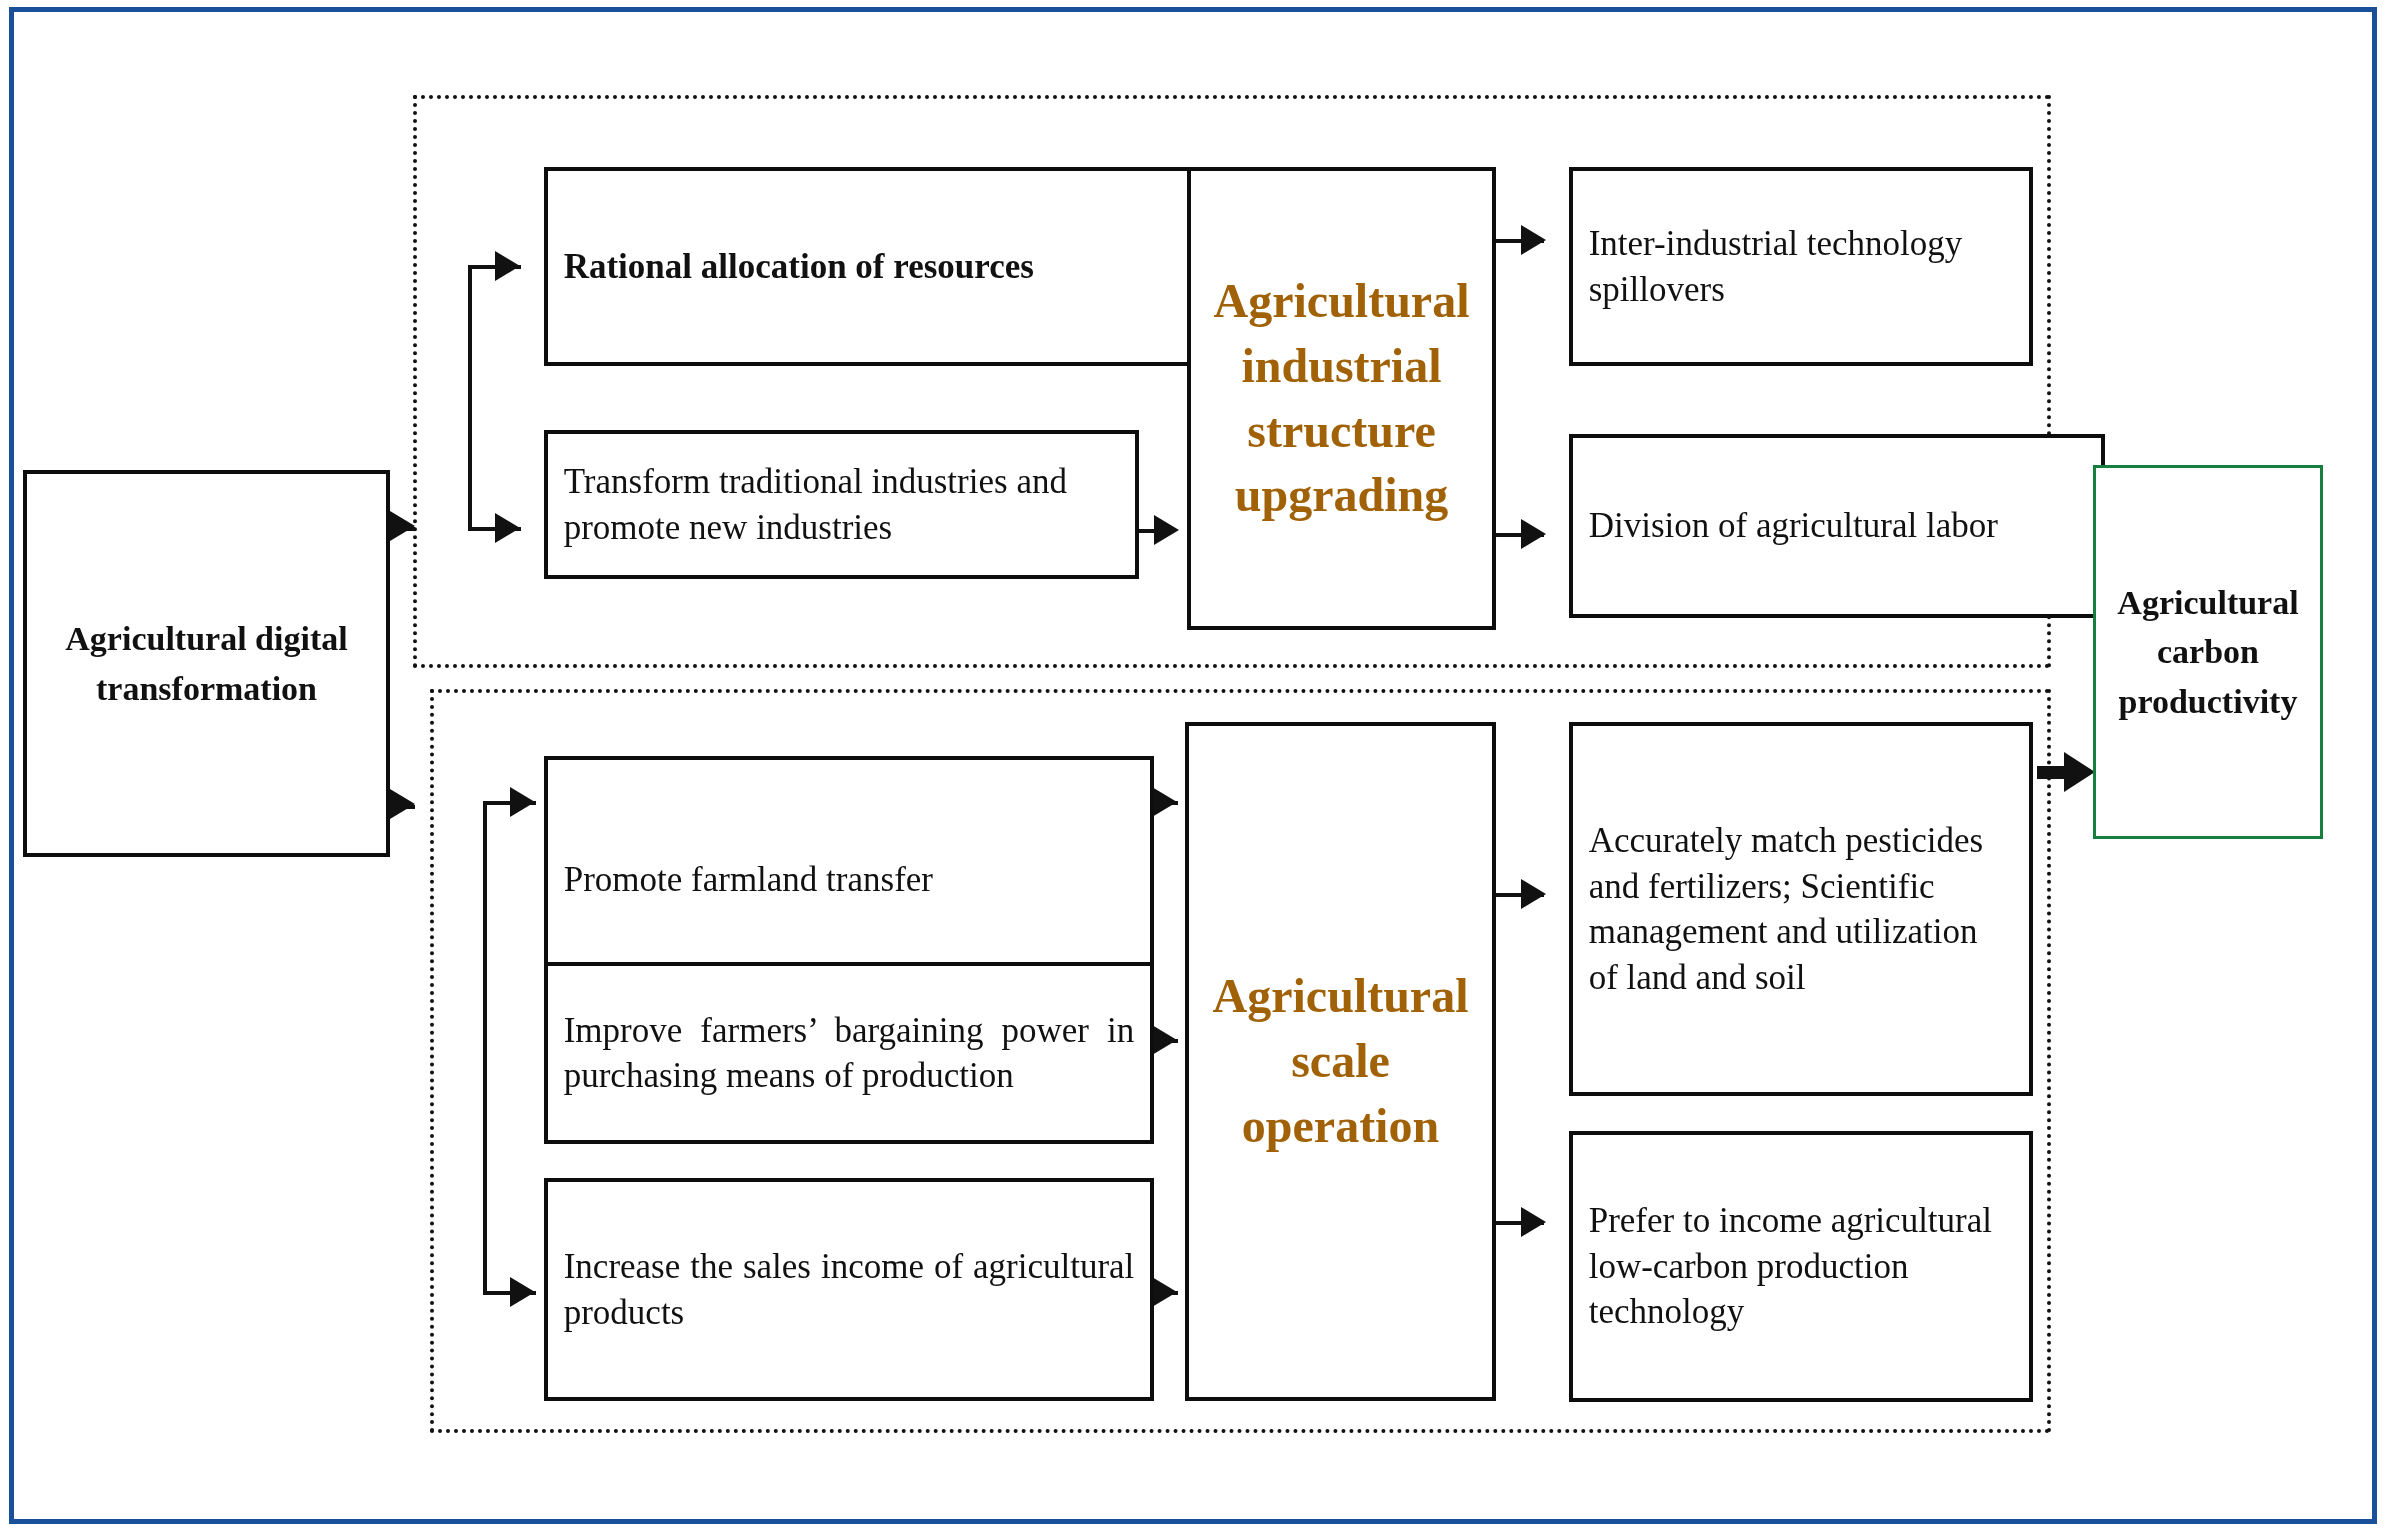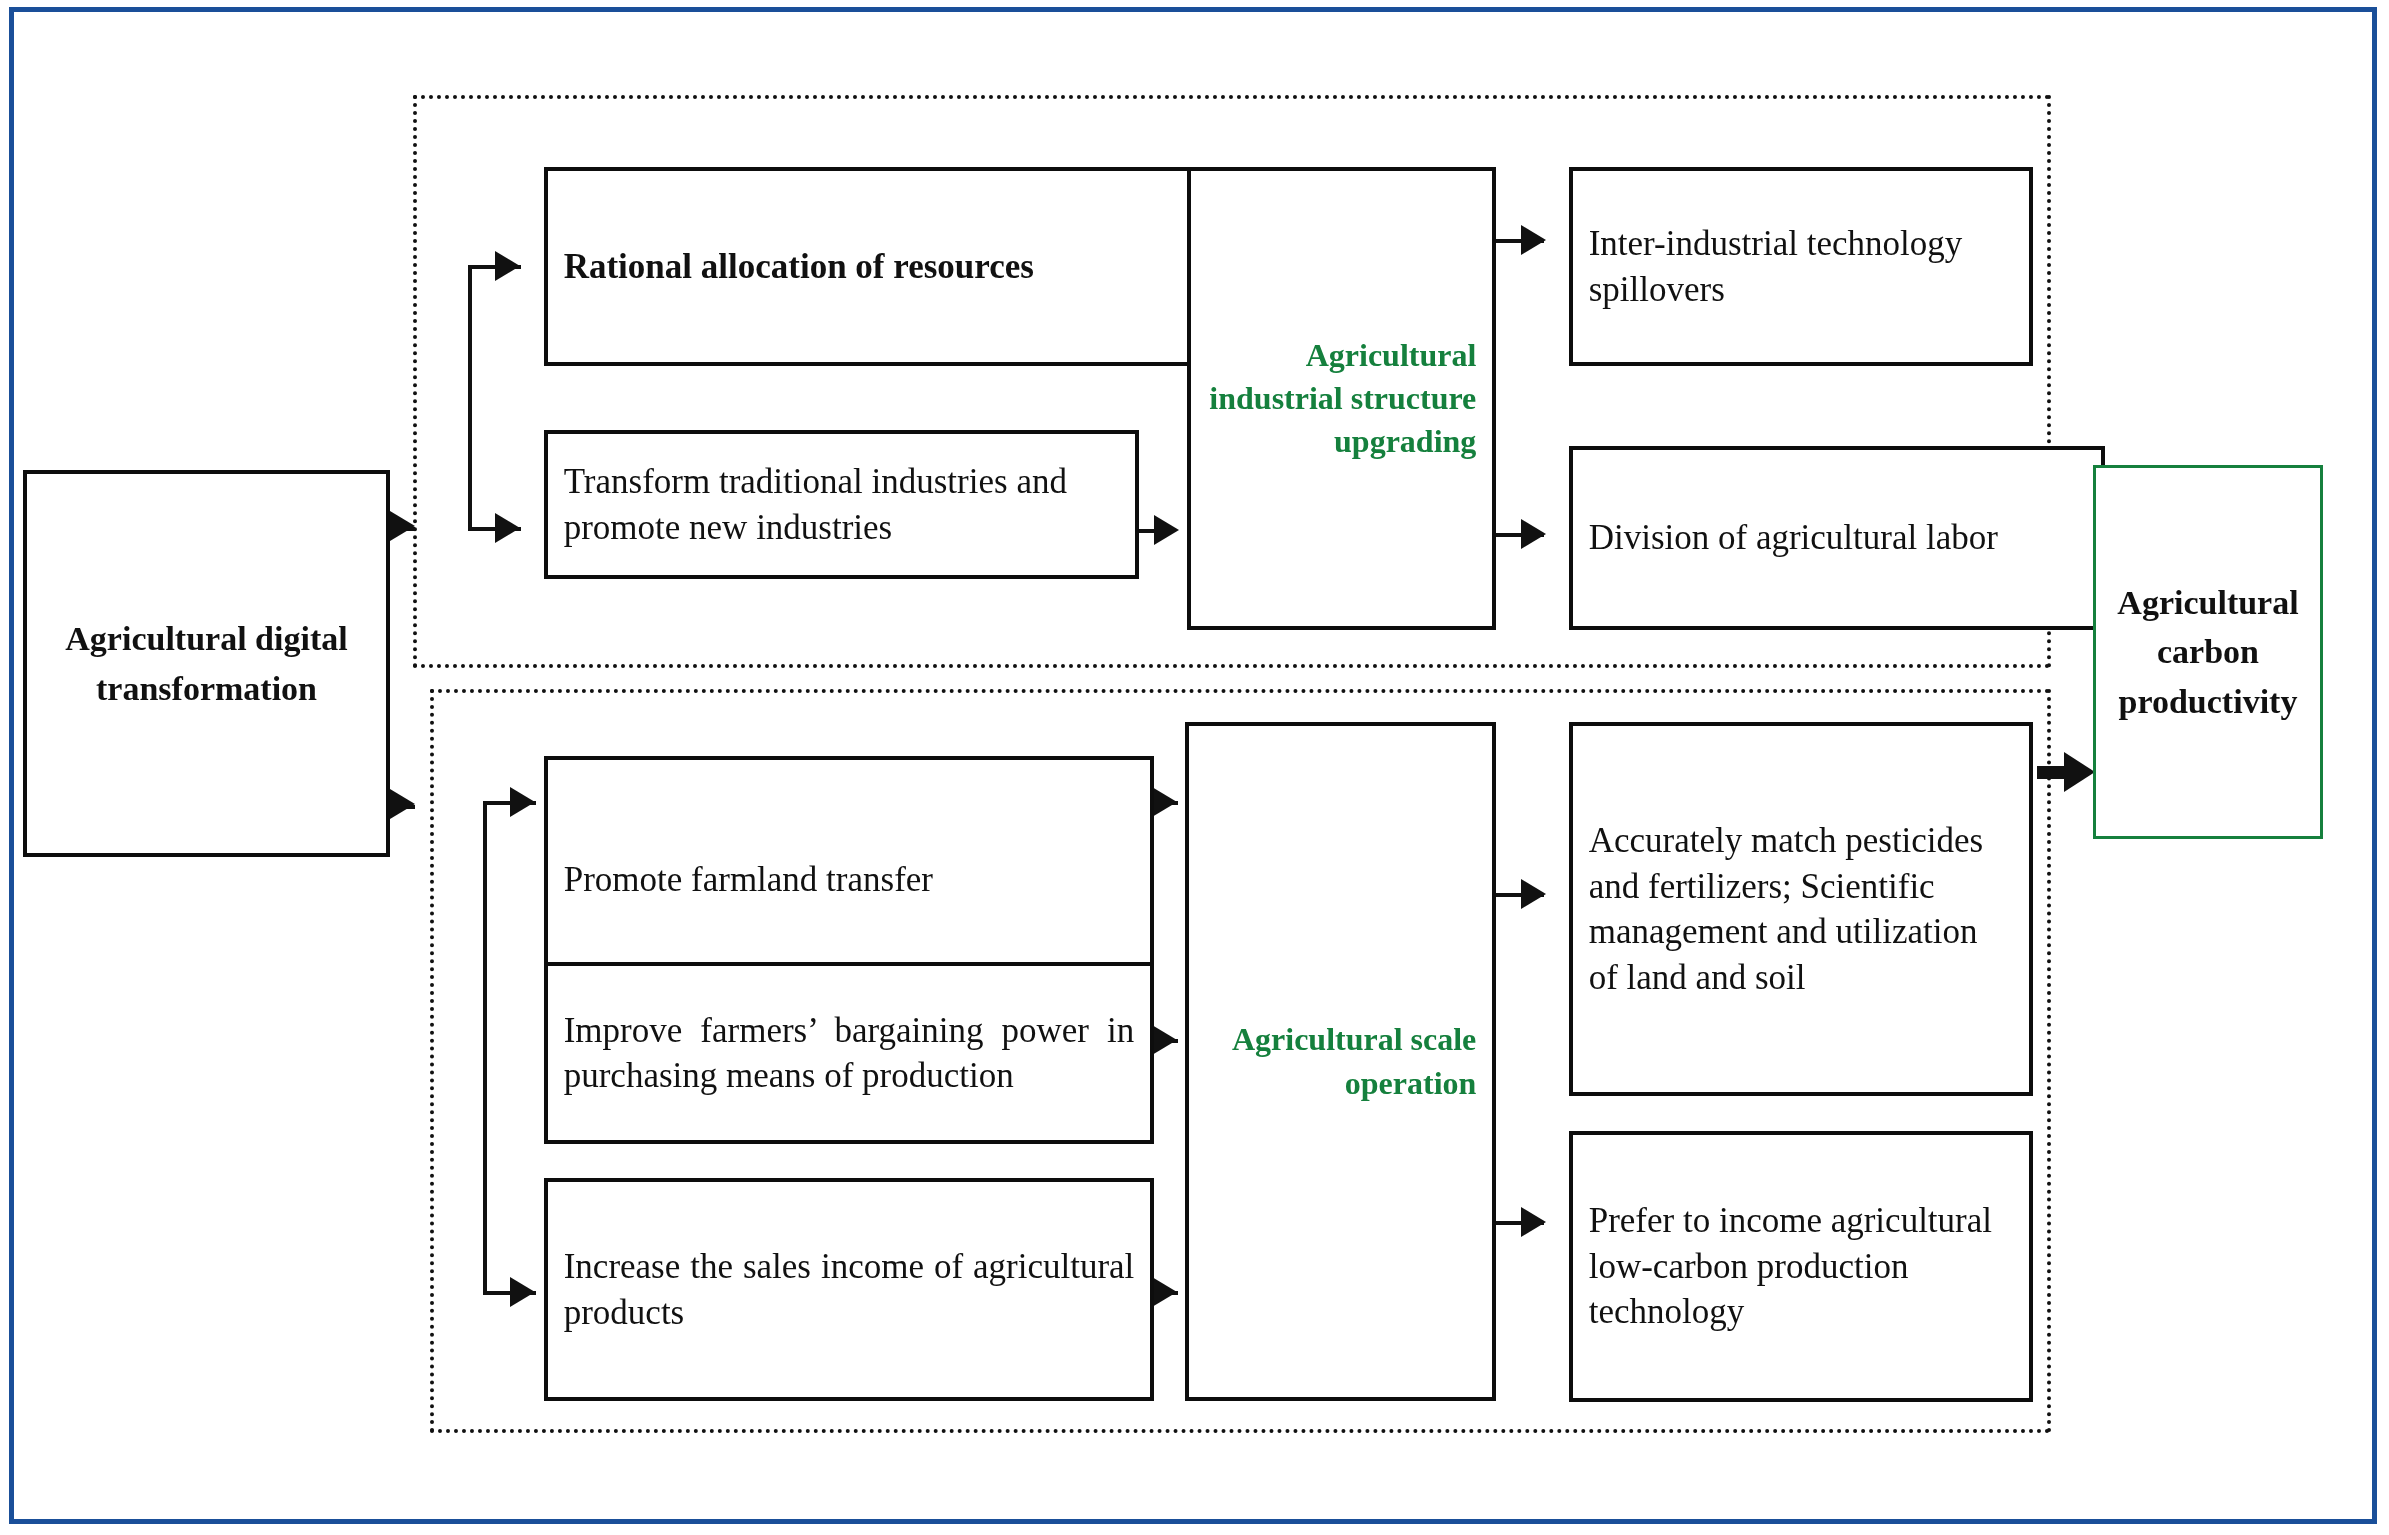--- a/index.html
+++ b/index.html
@@ -55,35 +55,35 @@
     font-size:34px;
     line-height:1.45;
   }
   .node.source .txt{
     font-weight:bold;
     text-align:center;
     font-size:34px;
     line-height:1.45;
   }
   .node.blue .txt{
-    color:#15803d;
+    color:#a16207;
     font-weight:bold;
-    font-size:32px;
+    font-size:48px;
     line-height:1.35;
-    text-align:right;
+    text-align:center;
   }
 
   
   #box-source        { left:23px;   top:470px;  width:367px;  height:387px; }
 
   #box-rational      { left:544px;  top:167px;  width:693px;  height:199px;font-weight:bold; }
   #box-transform     { left:544px;  top:430px;  width:595px;  height:149px; }
   #box-structure     { left:1187px; top:167px;  width:309px;  height:463px; }
   #box-spillovers    { left:1569px; top:167px;  width:464px;  height:199px; }
-  #box-division      { left:1569px; top:446px;  width:536px;  height:184px; }
+  #box-division      { left:1569px; top:434px;  width:536px;  height:184px; }
 
   #box-farmland      { left:544px;  top:756px; width:610px; height:248px; }
   #box-bargaining    { left:544px;  top:962px; width:610px; height:182px; }
   #box-income        { left:544px;  top:1178px; width:610px; height:223px; }
   #box-scale         { left:1185px; top:722px; width:311px;  height:679px; }
   #box-pesticides    { left:1569px; top:722px; width:464px;  height:374px; }
   #box-lowcarbon     { left:1569px; top:1131px; width:464px;  height:271px; }
 
   #box-outcome       { left:2093px; top:465px;  width:230px;  height:374px; }
 

